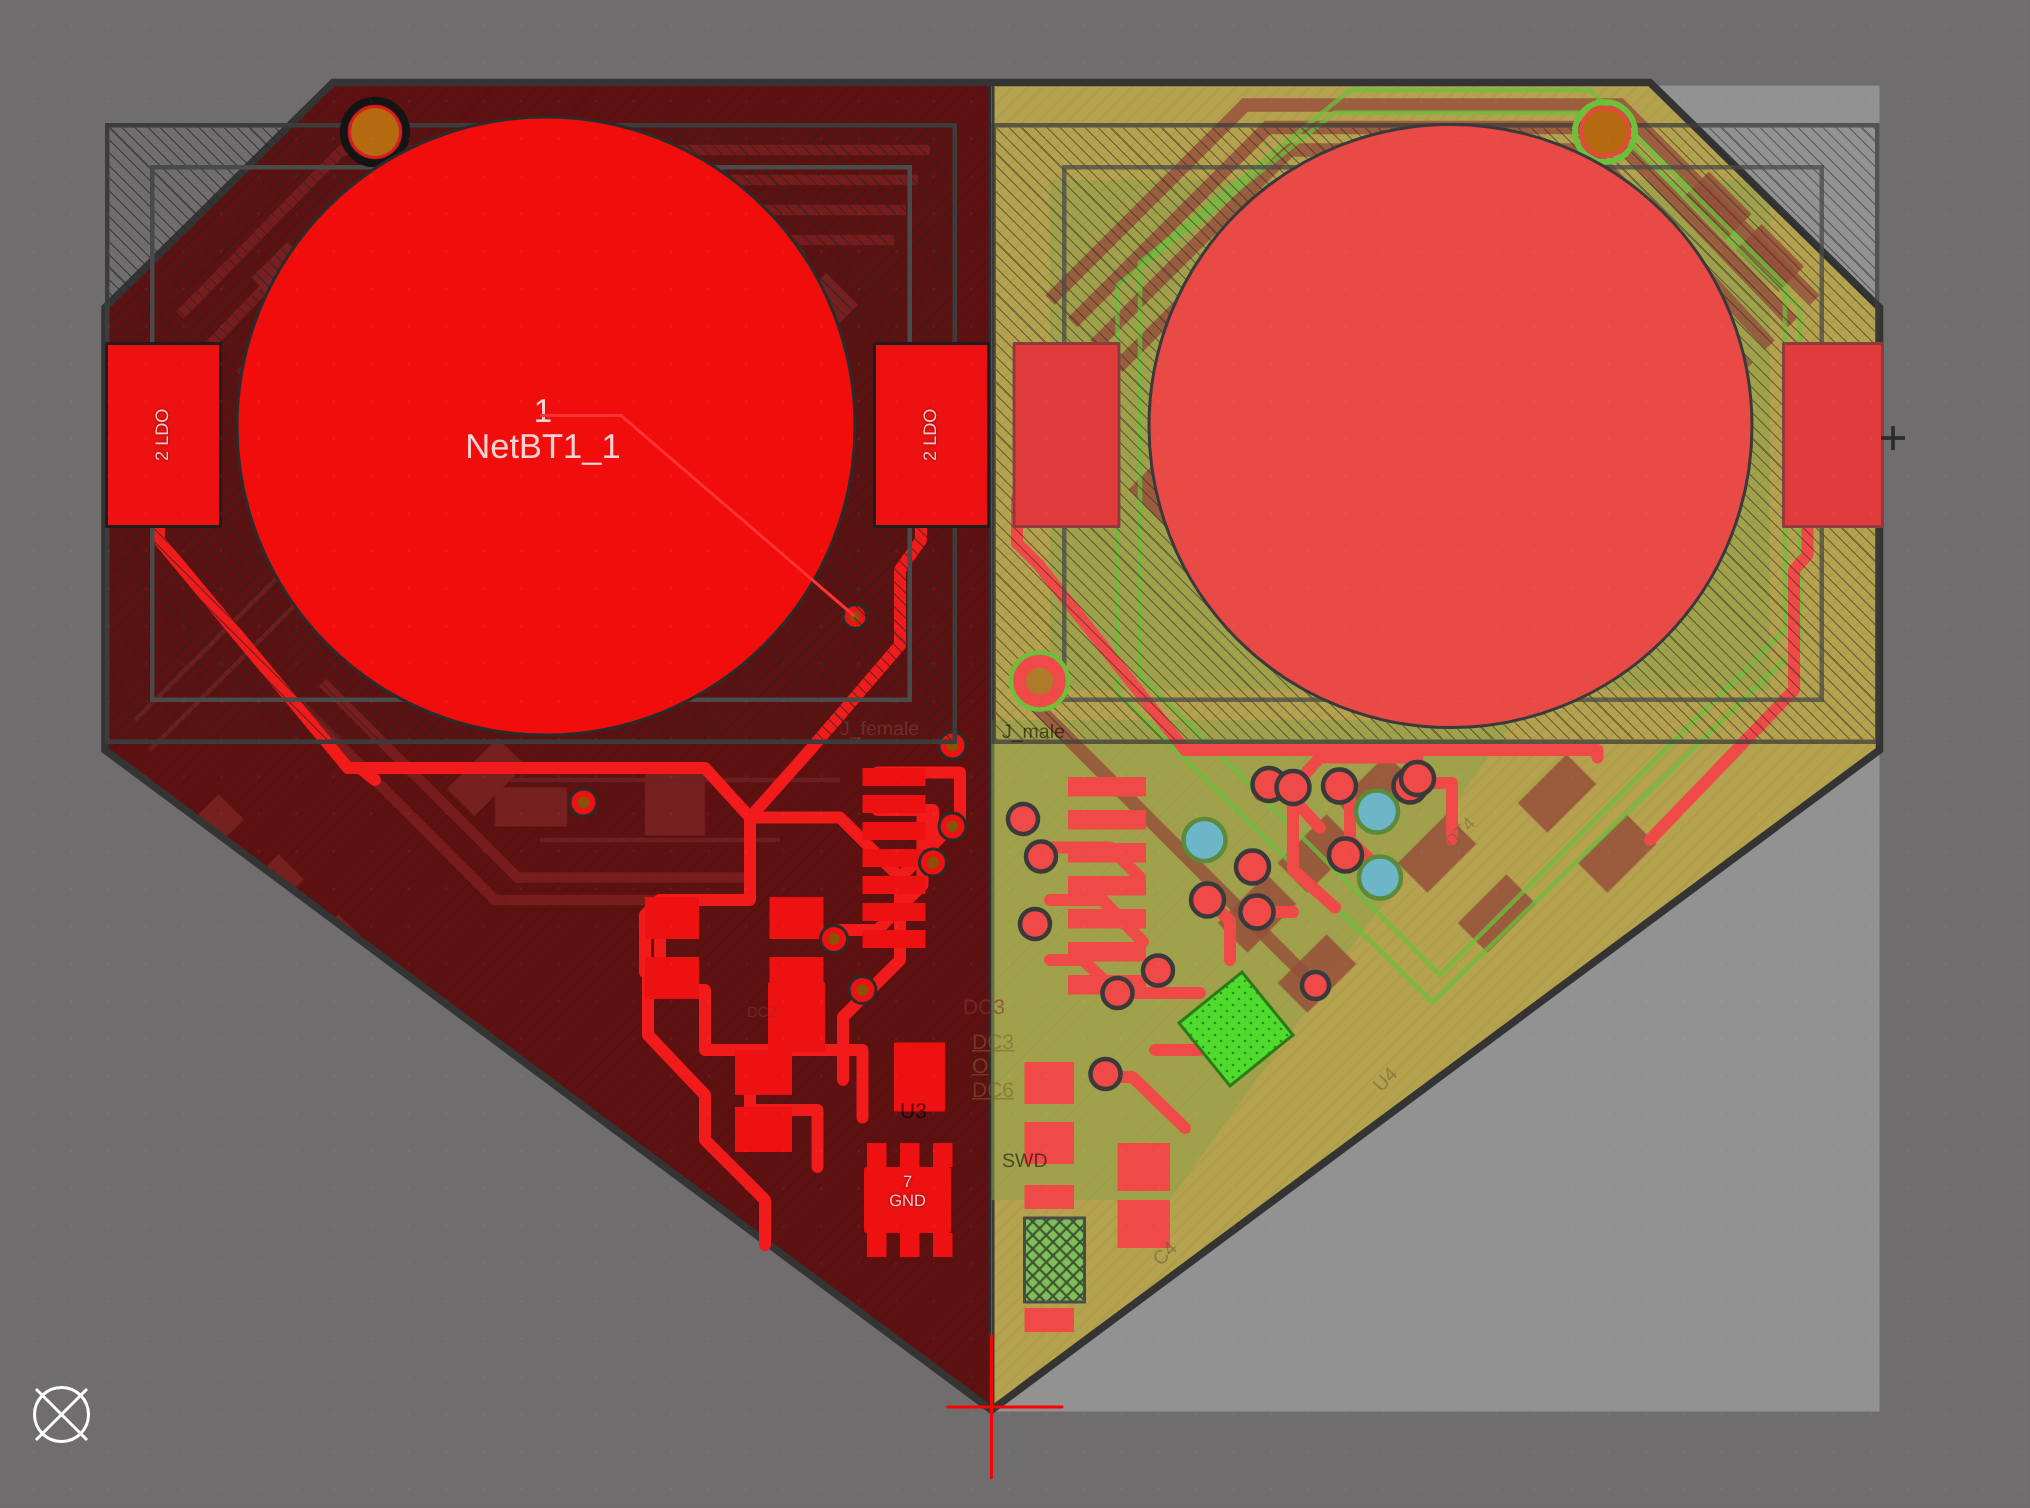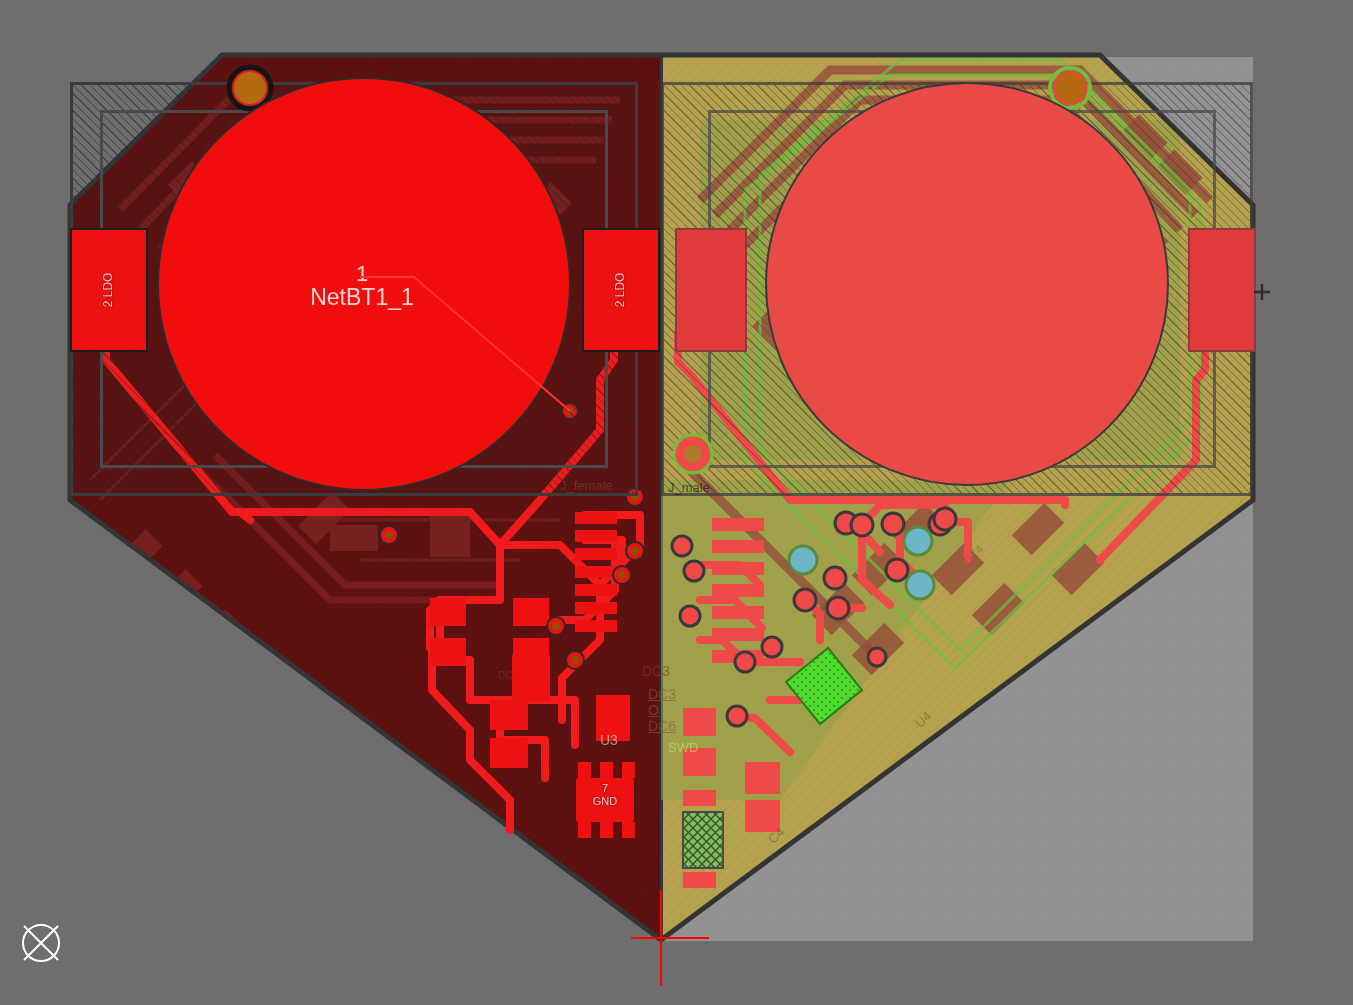--- a/index.html
+++ b/index.html
@@ -370,22 +370,22 @@
   <svg class="overlay" viewBox="0 0 1353 1005" preserveAspectRatio="none">
     <polyline points="360,277 414,277 570,411" fill="none" stroke="#ff3333" stroke-width="2"></polyline>
   </svg>
 
   <div style="position:absolute;left:0;top:0;">
     <div style="position:absolute;left:560px;top:478px;color:#7a4a3a;opacity:.55;font-size:13px;">J_female</div>
     <div style="position:absolute;left:668px;top:480px;color:#000000;opacity:.55;font-size:13px;">J_male</div>
     <div style="position:absolute;left:498px;top:670px;color:#8a3030;opacity:.6;font-size:10px;">DC2</div>
     <div style="position:absolute;left:600px;top:663px;color:#8a3030;opacity:.6;font-size:14px;margin-left:42px;">DC3</div>
     <div style="position:absolute;left:648px;top:686px;color:#7a6030;opacity:.55;font-size:14px;text-decoration:underline;">DC3 O DC6</div>
-    <div style="position:absolute;left:600px;top:732px;color:#e5e5e5;opacity:.6;font-size:14px;">U3</div>
-    <div style="position:absolute;left:668px;top:740px;color:#bef264;opacity:.55;font-size:13px;">SWD</div>
+    <div style="position:absolute;left:600px;top:732px;color:#000000;opacity:.6;font-size:14px;">U3</div>
+    <div style="position:absolute;left:668px;top:766px;color:#000000;opacity:.55;font-size:13px;">SWD</div>
     <div style="position:absolute;left:915px;top:712px;color:#6f5e3a;opacity:.55;font-size:13px;transform:rotate(-45deg);">U4</div>
     <div style="position:absolute;left:962px;top:548px;color:#6f5e3a;opacity:.5;font-size:12px;transform:rotate(-45deg);">DT4</div>
     <div style="position:absolute;left:768px;top:828px;color:#5e5e4a;opacity:.55;font-size:13px;transform:rotate(-45deg);">C4</div>
   </div>
 
   <svg id="origin-marker" viewBox="0 0 50 50">
     <circle cx="25" cy="25" r="18" fill="none" stroke="#ffffff" stroke-width="2"></circle>
     <line x1="8" y1="8" x2="42" y2="42" stroke="#ffffff" stroke-width="2"></line>
     <line x1="42" y1="8" x2="8" y2="42" stroke="#ffffff" stroke-width="2"></line>
   </svg>

